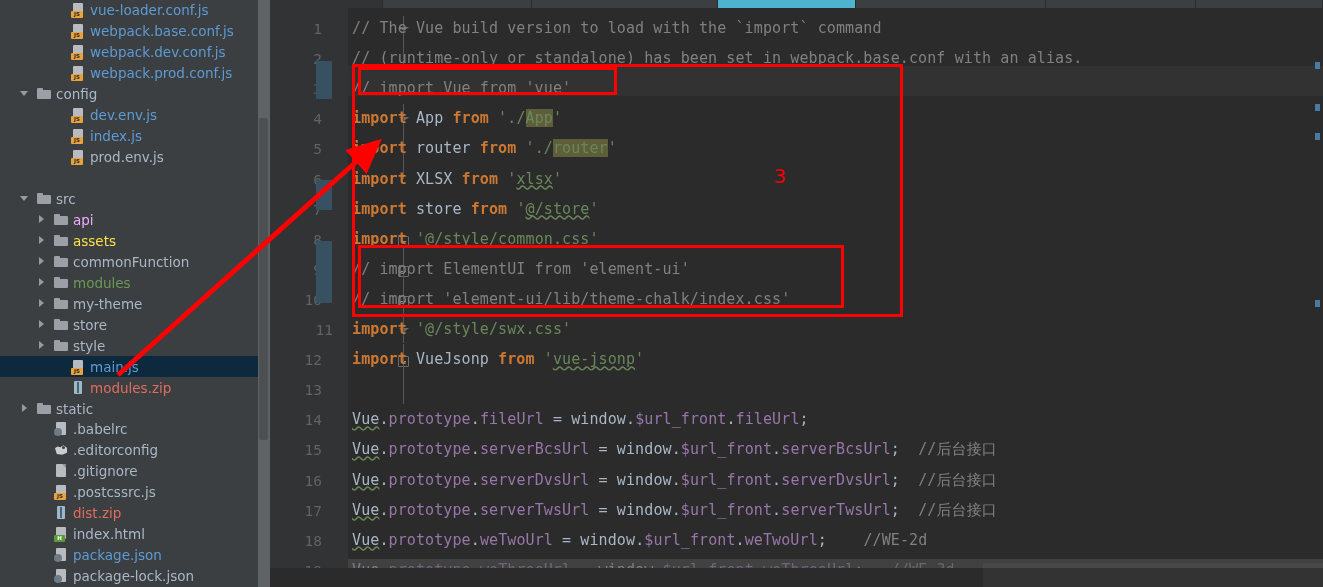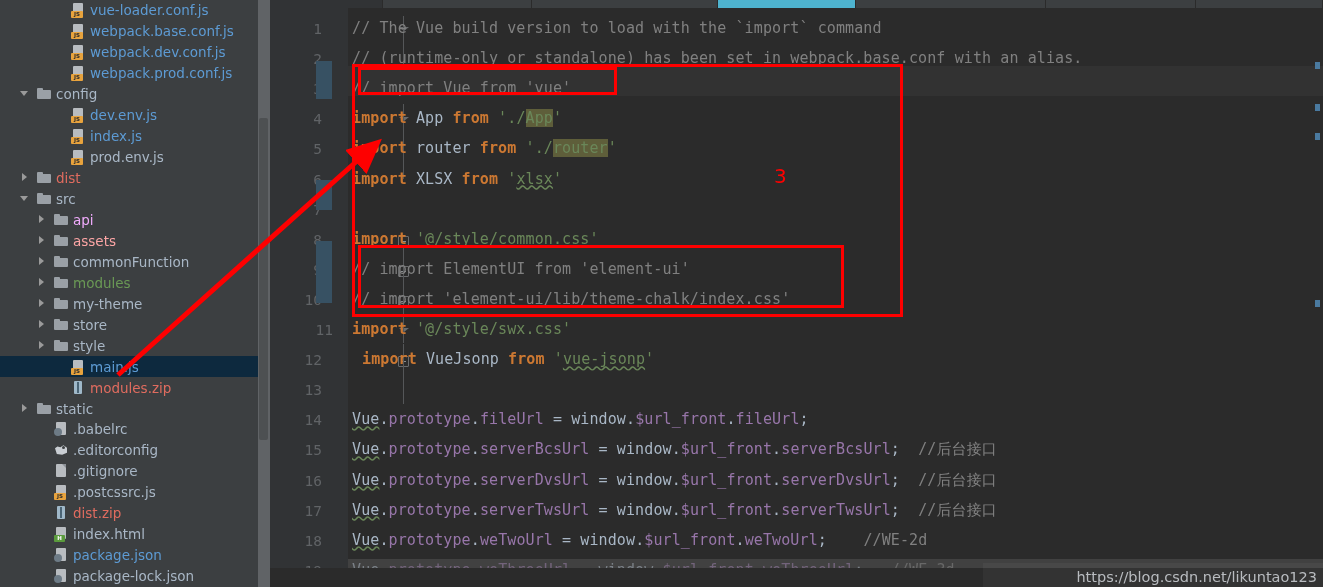--- a/index.html
+++ b/index.html
@@ -278,43 +278,37 @@
         <span class="tw" style="margin-right: 6px;"></span>
         <span class="ic js"></span>
         <span class="tree-label" style="color: rgb(93, 155, 212);">index.js</span>
       </div>
       <div class="tree-row" style="top: 146.65px; position: absolute; left: 0px; width: 258px;">
         <span style="display: inline-block; width: 55px; flex: 0 0 auto;"></span>
         <span class="tw" style="margin-right: 6px;"></span>
         <span class="ic js"></span>
         <span class="tree-label" style="color: rgb(169, 183, 198);">prod.env.js</span>
       </div>
-      <div class="tree-row" style="top: 167.6px; position: absolute; left: 0px; width: 258px;">
-        <span style="display: inline-block; width: 21px; flex: 0 0 auto;"></span>
-        <span class="tw closed" style="margin-right: 6px;"></span>
-        <span class="ic folder"></span>
-        <span class="tree-label" style="color: rgb(224, 108, 95);">dist</span>
-      </div>
       <div class="tree-row" style="top: 188.55px; position: absolute; left: 0px; width: 258px;">
         <span style="display: inline-block; width: 21px; flex: 0 0 auto;"></span>
         <span class="tw open" style="margin-right: 6px;"></span>
         <span class="ic folder"></span>
         <span class="tree-label" style="color: rgb(169, 183, 198);">src</span>
       </div>
       <div class="tree-row" style="top: 209.5px; position: absolute; left: 0px; width: 258px;">
         <span style="display: inline-block; width: 38px; flex: 0 0 auto;"></span>
         <span class="tw closed" style="margin-right: 6px;"></span>
         <span class="ic folder"></span>
         <span class="tree-label" style="color: #f0abfc;">api</span>
       </div>
       <div class="tree-row" style="top: 230.45px; position: absolute; left: 0px; width: 258px;">
         <span style="display: inline-block; width: 38px; flex: 0 0 auto;"></span>
         <span class="tw closed" style="margin-right: 6px;"></span>
         <span class="ic folder"></span>
-        <span class="tree-label" style="color: #fca5a5;">assets</span>
+        <span class="tree-label" style="color: #fde047;">assets</span>
       </div>
       <div class="tree-row" style="top: 251.4px; position: absolute; left: 0px; width: 258px;">
         <span style="display: inline-block; width: 38px; flex: 0 0 auto;"></span>
         <span class="tw closed" style="margin-right: 6px;"></span>
         <span class="ic folder"></span>
         <span class="tree-label" style="color: rgb(169, 183, 198);">commonFunction</span>
       </div>
       <div class="tree-row" style="top: 272.35px; position: absolute; left: 0px; width: 258px;">
         <span style="display: inline-block; width: 38px; flex: 0 0 auto;"></span>
         <span class="tw closed" style="margin-right: 6px;"></span>
@@ -463,25 +457,26 @@
     <div class="changebar" style="top:180px;height:30px;"></div>
     <div class="changebar" style="top:241px;height:62px;"></div>
 
     <div id="code">
         <div class="cl" style="top: 11px;"><span class="c-com">// The Vue build version to load with the `import` command</span></div>
         <div class="cl" style="top: 41.1px;"><span class="c-com">// (runtime-only or standalone) has been set in webpack.base.conf with an alias.</span></div>
         <div class="cl" style="top: 71.2px;"><span class="c-com">// import Vue from 'vue'</span></div>
         <div class="cl" style="top: 101.3px;"><span class="c-kw">import</span><span class="c-id"> App </span><span class="c-kw">from</span><span class="c-str"> './</span><span class="c-str hl-ident">App</span><span class="c-str">'</span></div>
         <div class="cl" style="top: 131.4px;"><span class="c-kw">import</span><span class="c-id"> router </span><span class="c-kw">from</span><span class="c-str"> './</span><span class="c-str hl-ident">router</span><span class="c-str">'</span></div>
         <div class="cl" style="top: 161.5px;"><span class="c-kw">import</span><span class="c-id"> XLSX </span><span class="c-kw">from</span><span class="c-str"> '</span><span class="c-str squiggle">xlsx</span><span class="c-str">'</span></div>
+        <div class="cl" style="top: 191.6px;"><span class="c-kw">import</span><span class="c-id"> store </span><span class="c-kw">from</span><span class="c-str"> '</span><span class="c-str squiggle">@/store</span><span class="c-str">'</span></div>
         <div class="cl" style="top: 251.8px;"><span class="c-com">// import ElementUI from 'element-ui'</span></div>
         <div class="cl" style="top: 221.7px;"><span class="c-kw">import</span><span class="c-str"> '@/style/common.css'</span></div>
         <div class="cl" style="top: 281.9px;"><span class="c-com">// import 'element-ui/lib/theme-chalk/index.css'</span></div>
         <div class="cl" style="top: 312px;"><span class="c-kw">import</span><span class="c-str"> '@/style/swx.css'</span></div>
-        <div class="cl" style="top: 342.1px; margin-left: 10px;"><span class="c-kw">import</span><span class="c-id"> VueJsonp </span><span class="c-kw">from</span><span class="c-str"> '</span><span class="c-str squiggle">vue-jsonp</span><span class="c-str">'</span></div>
+        <div class="cl" style="top: 342.1px;"><span class="c-kw">import</span><span class="c-id"> VueJsonp </span><span class="c-kw">from</span><span class="c-str"> '</span><span class="c-str squiggle">vue-jsonp</span><span class="c-str">'</span></div>
         <div class="cl" style="top: 372.2px;"></div>
         <div class="cl" style="top: 402.3px;"><span class="c-id squiggle">Vue</span><span class="c-id">.</span><span class="c-prop">prototype</span><span class="c-id">.</span><span class="c-prop">fileUrl</span><span class="c-id"> = </span><span class="c-id">window</span><span class="c-id">.</span><span class="c-prop">$url_front</span><span class="c-id">.</span><span class="c-prop">fileUrl</span><span class="c-id">;</span></div>
         <div class="cl" style="top: 432.4px;"><span class="c-id squiggle">Vue</span><span class="c-id">.</span><span class="c-prop">prototype</span><span class="c-id">.</span><span class="c-prop">serverBcsUrl</span><span class="c-id"> = </span><span class="c-id">window</span><span class="c-id">.</span><span class="c-prop">$url_front</span><span class="c-id">.</span><span class="c-prop">serverBcsUrl</span><span class="c-id">;  </span><span class="c-com">//后台接口</span></div>
         <div class="cl" style="top: 462.5px;"><span class="c-id squiggle">Vue</span><span class="c-id">.</span><span class="c-prop">prototype</span><span class="c-id">.</span><span class="c-prop">serverDvsUrl</span><span class="c-id"> = </span><span class="c-id">window</span><span class="c-id">.</span><span class="c-prop">$url_front</span><span class="c-id">.</span><span class="c-prop">serverDvsUrl</span><span class="c-id">;  </span><span class="c-com">//后台接口</span></div>
         <div class="cl" style="top: 492.6px;"><span class="c-id squiggle">Vue</span><span class="c-id">.</span><span class="c-prop">prototype</span><span class="c-id">.</span><span class="c-prop">serverTwsUrl</span><span class="c-id"> = </span><span class="c-id">window</span><span class="c-id">.</span><span class="c-prop">$url_front</span><span class="c-id">.</span><span class="c-prop">serverTwsUrl</span><span class="c-id">;  </span><span class="c-com">//后台接口</span></div>
         <div class="cl" style="top: 522.7px;"><span class="c-id squiggle">Vue</span><span class="c-id">.</span><span class="c-prop">prototype</span><span class="c-id">.</span><span class="c-prop">weTwoUrl</span><span class="c-id"> = </span><span class="c-id">window</span><span class="c-id">.</span><span class="c-prop">$url_front</span><span class="c-id">.</span><span class="c-prop">weTwoUrl</span><span class="c-id">;    </span><span class="c-com">//WE-2d</span></div>
         <div class="cl" style="top: 552.8px;"><span class="c-id">Vue</span><span class="c-id">.</span><span class="c-prop">prototype</span><span class="c-id">.</span><span class="c-prop">weThreeUrl</span><span class="c-id"> = </span><span class="c-id">window</span><span class="c-id">.</span><span class="c-prop">$url_front</span><span class="c-id">.</span><span class="c-prop">weThreeUrl</span><span class="c-id">;   </span><span class="c-com">//WE-3d</span></div>
       </div>
 
     <div id="lastline-shade"></div>
@@ -502,14 +497,13 @@
       </defs>
       <line id="ann-arrow" x1="118" y1="375" x2="367" y2="152" stroke="#fe0000" stroke-width="5" marker-end="url(#ahead)"></line>
     </svg>
     <div class="redbox" id="box-outer" style="left: 352px; top: 64px; width: 551px; height: 253px;"></div>
     <div class="redbox" id="box-l3" style="left: 358px; top: 67px; width: 259px; height: 28px;"></div>
     <div class="redbox" id="box-l910" style="left: 358px; top: 245px; width: 486px; height: 63px;"></div>
     <div class="rednum" id="ann-num" style="left:774px;top:164px;">3</div>
   </div>
 
   <div id="watermark-bg"></div>
-  <div id="watermark">https://blog.csdn.net/likuntao123</div>
 </div>
 
 </body></html>

